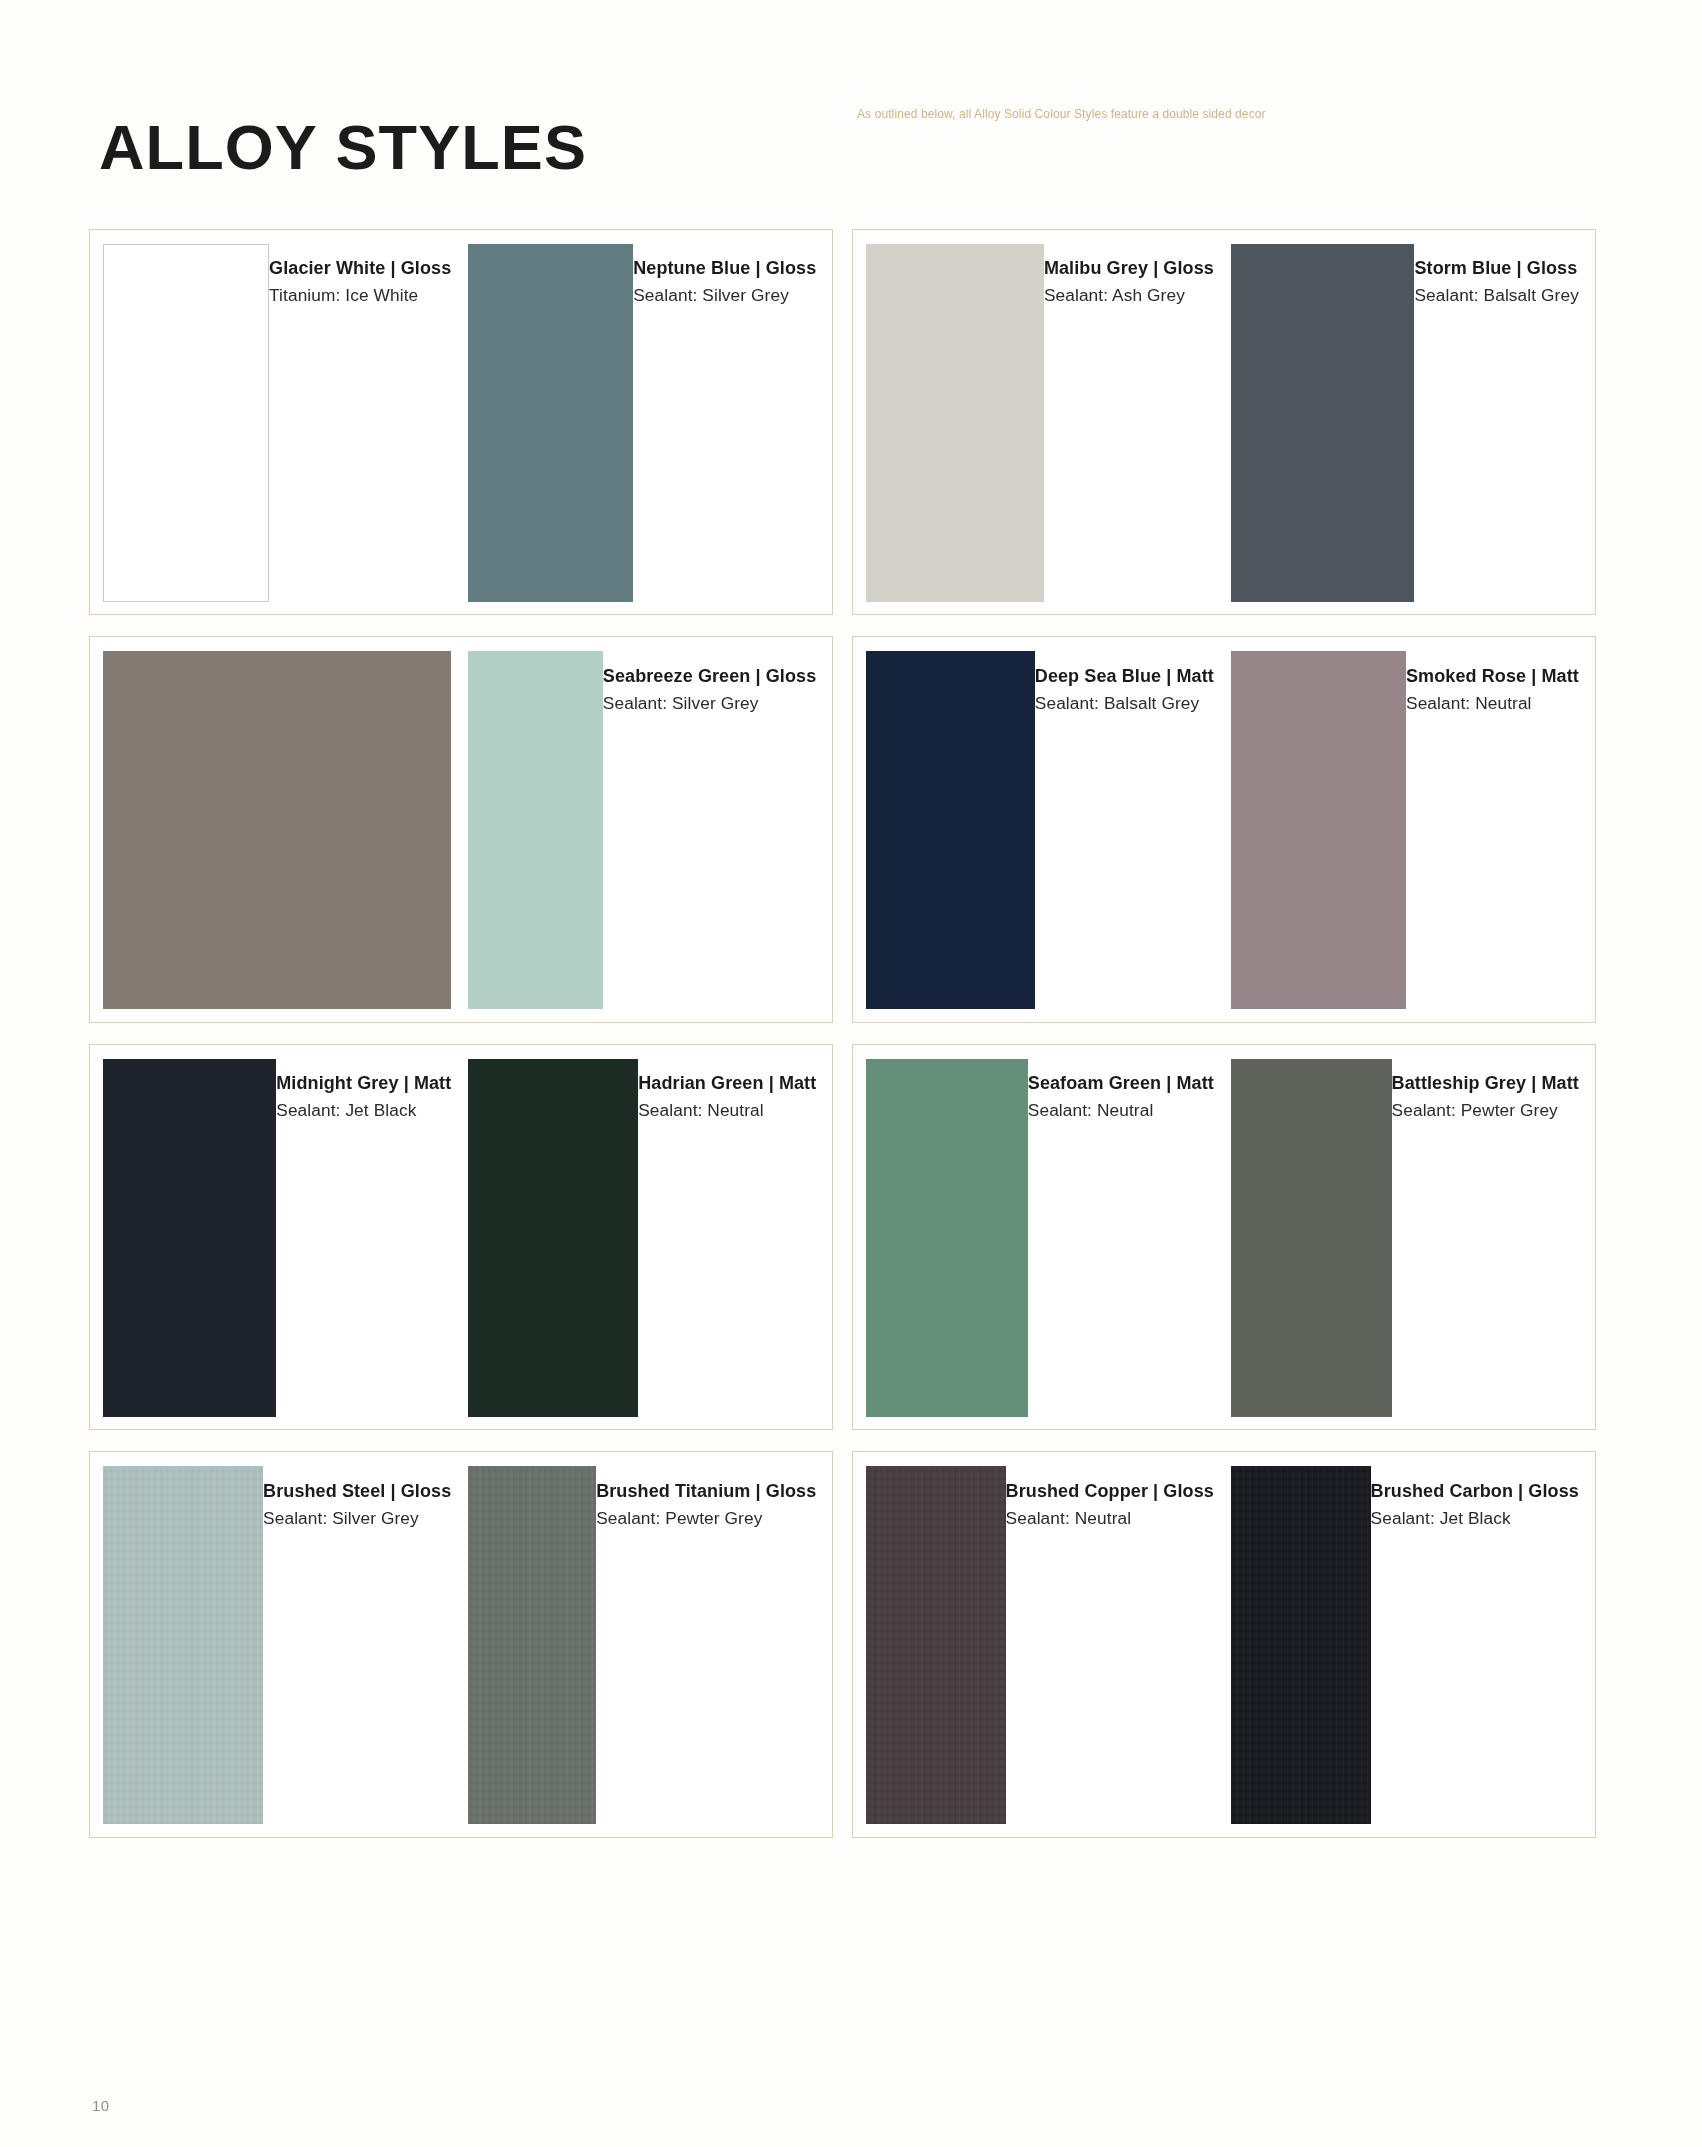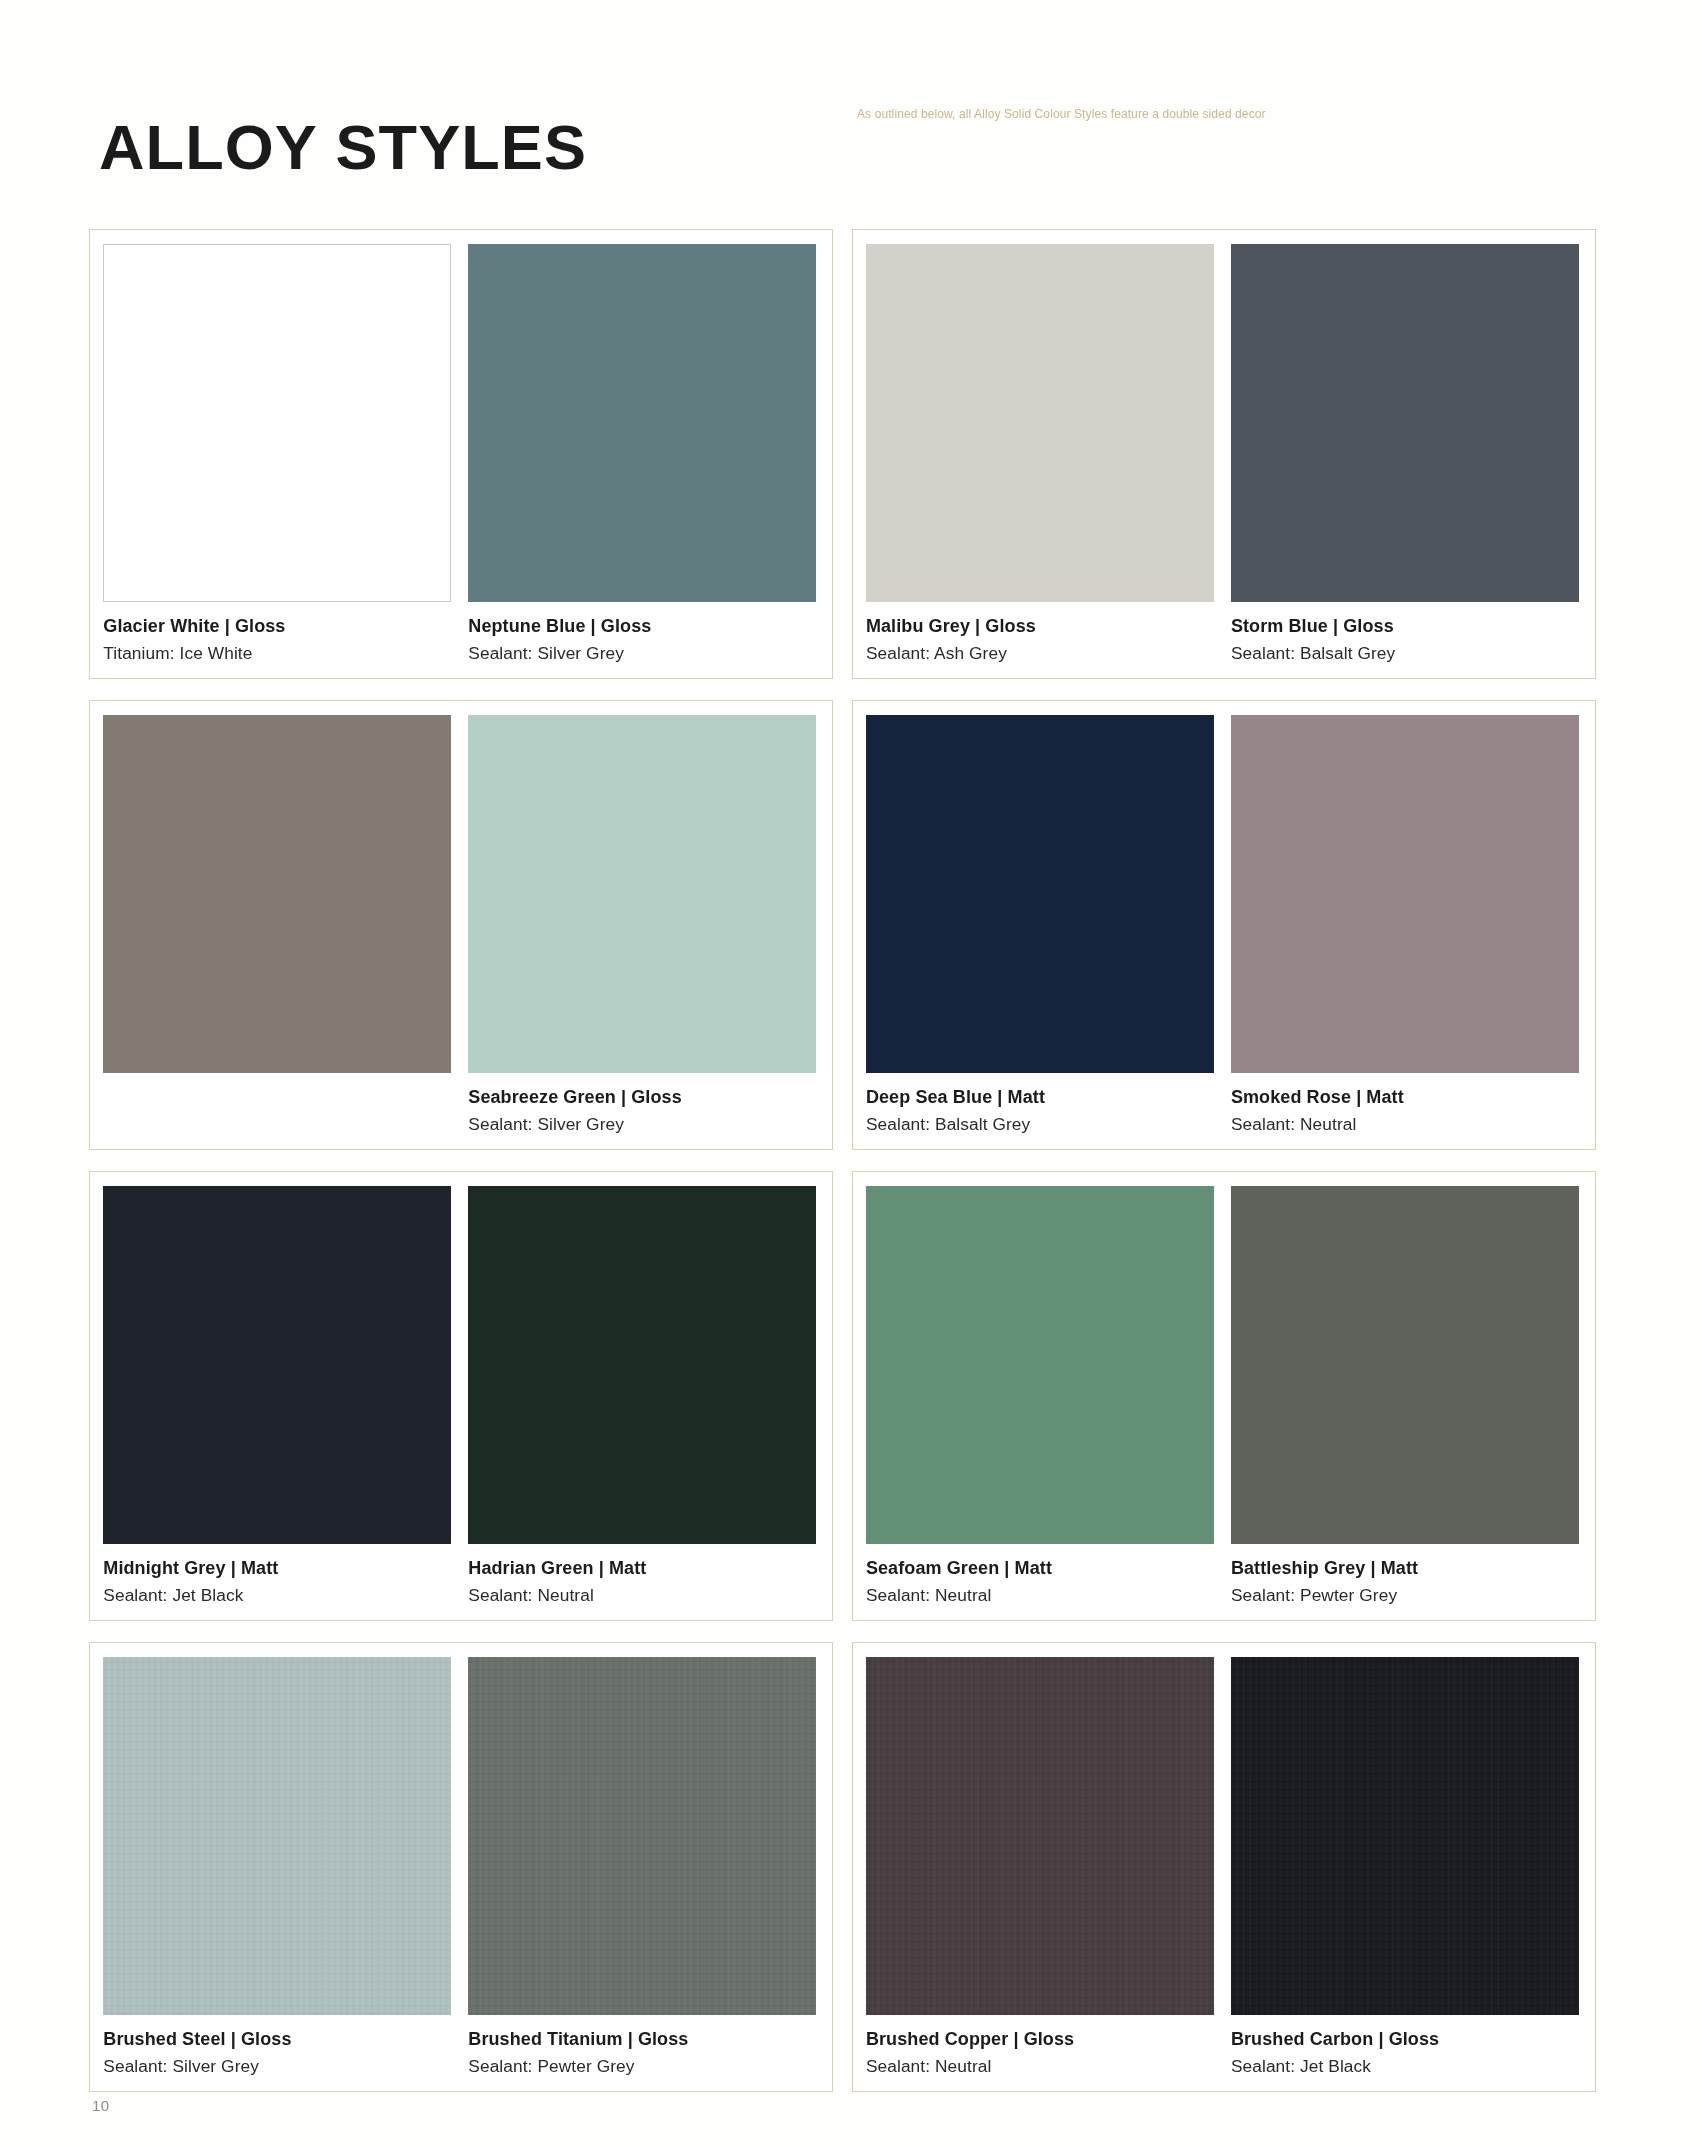--- a/index.html
+++ b/index.html
@@ -65,21 +65,20 @@
     width: 744px;
     border: 1.3px solid #ddd0b0;
     background: #ffffff;
     padding: 14px 13.3px 12.4px 13.3px;
     display: flex;
     gap: 17px;
   }
   .swatch-block {
     width: 348px;
     display: flex;
-    flex-direction: column;
   }
   .swatch {
     width: 348px;
     height: 358px;
     position: relative;
   }
   .swatch.bordered { border: 0.9px solid #c9c9c9; }
   .swatch .tex {
     position: absolute;
     inset: 0;

